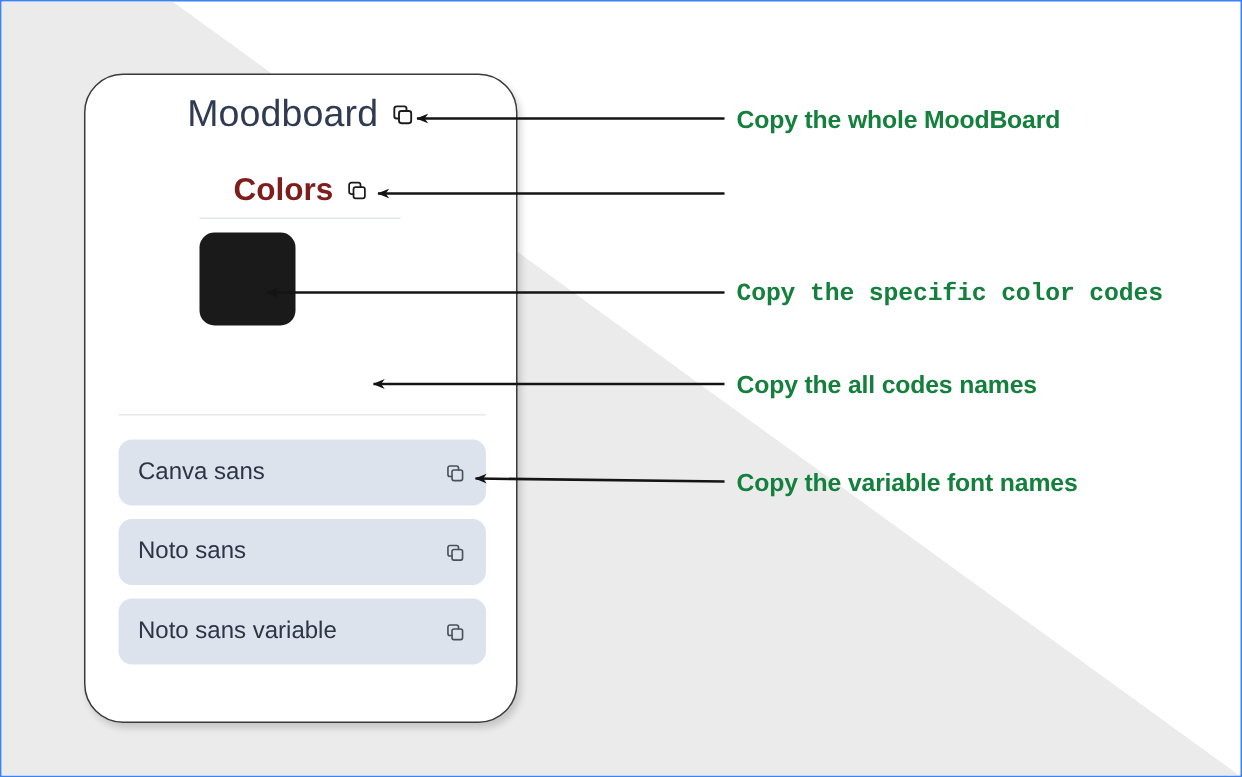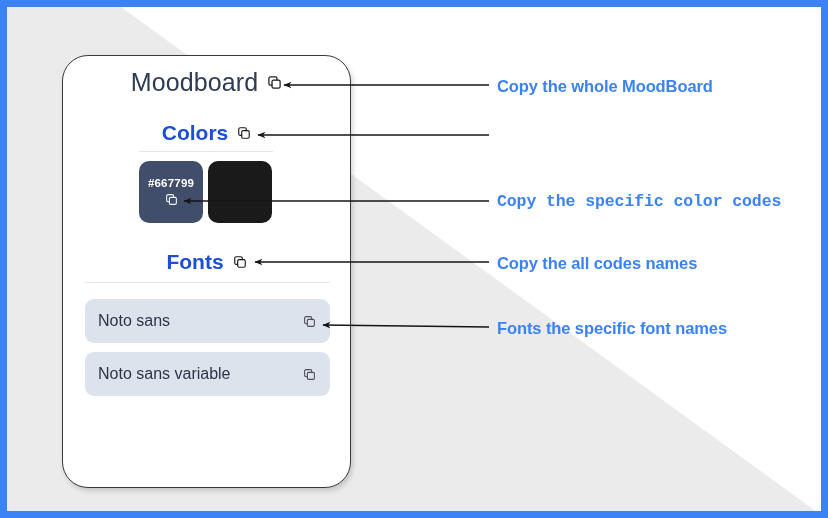--- a/index.html
+++ b/index.html
@@ -9,21 +9,21 @@
   }
   body {
     font-family: "Liberation Sans", sans-serif;
   }
   #screen {
     position: relative;
     width: 828px;
     height: 518px;
     overflow: hidden;
     background: #ffffff;
-    border: 7px solid #3b82f6;
+    border: 1px solid #3b82f6;
     box-sizing: border-box;
   }
   
   #bg-wedge {
     position: absolute;
     left: 0;
     top: 0;
     width: 828px;
     height: 518px;
     background: #ebebeb;
@@ -78,21 +78,21 @@
     top: 66px;
     width: 100%;
     display: flex;
     align-items: center;
     justify-content: center;
     gap: 9px;
   }
   .section-title {
     font-size: 21px;
     font-weight: bold;
-    color: #1d4ed8;
+    color: #7f1d1d;
     line-height: 1;
   }
   #colors-divider {
     position: absolute;
     left: 76px;
     top: 95px;
     width: 134px;
     height: 1px;
     background: #e3e6ec;
   }
@@ -177,21 +177,21 @@
     line-height: 0;
     flex: none;
   }
   .copy-icon svg { display: block; }
 
   
   .annotation {
     position: absolute;
     font-size: 16.5px;
     font-weight: bold;
-    color: #3b82f6;
+    color: #15803d;
     white-space: nowrap;
     z-index: 4;
     line-height: 1;
     letter-spacing: -0.1px;
   }
 
   #arrows-layer {
     position: absolute;
     left: 0;
     top: 0;
@@ -226,47 +226,38 @@
         <span class="copy-icon">
           <svg width="14" height="14" viewBox="0 0 24 24" fill="none" stroke="#1c1c1c" stroke-width="2" stroke-linecap="round" stroke-linejoin="round">
             <rect x="8" y="8" width="13" height="13" rx="2.5"></rect>
             <path d="M16 8V5.5A2.5 2.5 0 0 0 13.5 3H5.5A2.5 2.5 0 0 0 3 5.5v8A2.5 2.5 0 0 0 5.5 16H8"></path>
           </svg>
         </span>
       </div>
       <div id="colors-divider"></div>
 
       <div id="swatch-row">
-        <div class="swatch" style="background:#414e6b;">
-          <span class="swatch-label">#667799</span>
+        <div class="swatch" style="background:#1a1a1a;">
+          <span class="swatch-label"></span>
+        </div>
+      </div>
+
+      <div id="fonts-divider"></div>
+
+      <div id="font-list">
+
+        <div class="font-item">
+          <span class="font-name">Canva sans</span>
           <span class="copy-icon">
-            <svg width="13" height="13" viewBox="0 0 24 24" fill="none" stroke="#f2f2f2" stroke-width="2" stroke-linecap="round" stroke-linejoin="round">
+            <svg width="13" height="13" viewBox="0 0 24 24" fill="none" stroke="#4a4f58" stroke-width="2" stroke-linecap="round" stroke-linejoin="round">
               <rect x="8" y="8" width="13" height="13" rx="2.5"></rect>
               <path d="M16 8V5.5A2.5 2.5 0 0 0 13.5 3H5.5A2.5 2.5 0 0 0 3 5.5v8A2.5 2.5 0 0 0 5.5 16H8"></path>
             </svg>
           </span>
         </div>
-        <div class="swatch" style="background:#1a1a1a;">
-          <span class="swatch-label"></span>
-        </div>
-      </div>
-
-      <div id="fonts-row">
-        <span class="section-title">Fonts</span>
-        <span class="copy-icon">
-          <svg width="14" height="14" viewBox="0 0 24 24" fill="none" stroke="#1c1c1c" stroke-width="2" stroke-linecap="round" stroke-linejoin="round">
-            <rect x="8" y="8" width="13" height="13" rx="2.5"></rect>
-            <path d="M16 8V5.5A2.5 2.5 0 0 0 13.5 3H5.5A2.5 2.5 0 0 0 3 5.5v8A2.5 2.5 0 0 0 5.5 16H8"></path>
-          </svg>
-        </span>
-      </div>
-      <div id="fonts-divider"></div>
-
-      <div id="font-list">
-
 
         <div class="font-item">
           <span class="font-name">Noto sans</span>
           <span class="copy-icon">
             <svg width="13" height="13" viewBox="0 0 24 24" fill="none" stroke="#4a4f58" stroke-width="2" stroke-linecap="round" stroke-linejoin="round">
               <rect x="8" y="8" width="13" height="13" rx="2.5"></rect>
               <path d="M16 8V5.5A2.5 2.5 0 0 0 13.5 3H5.5A2.5 2.5 0 0 0 3 5.5v8A2.5 2.5 0 0 0 5.5 16H8"></path>
             </svg>
           </span>
         </div>
@@ -303,15 +294,15 @@
     <line x1="482" y1="320" x2="316" y2="318" stroke="#141414" stroke-width="1.7" marker-end="url(#arrowhead)"></line>
   </svg>
 
   <div class="annotation" style="left:490px; top:71px;">Copy the whole MoodBoard</div>
 
 
   <div class="annotation" style="left:490px; top:187px;font-family:Liberation Mono, monospace;">Copy the specific color codes</div>
 
   <div class="annotation" style="left:490px; top:248px;">Copy the all codes names</div>
 
-  <div class="annotation" style="left:490px; top:313px;">Fonts the specific font names</div>
+  <div class="annotation" style="left:490px; top:313px;">Copy the variable font names</div>
 
 </div>
 
 </body></html>

